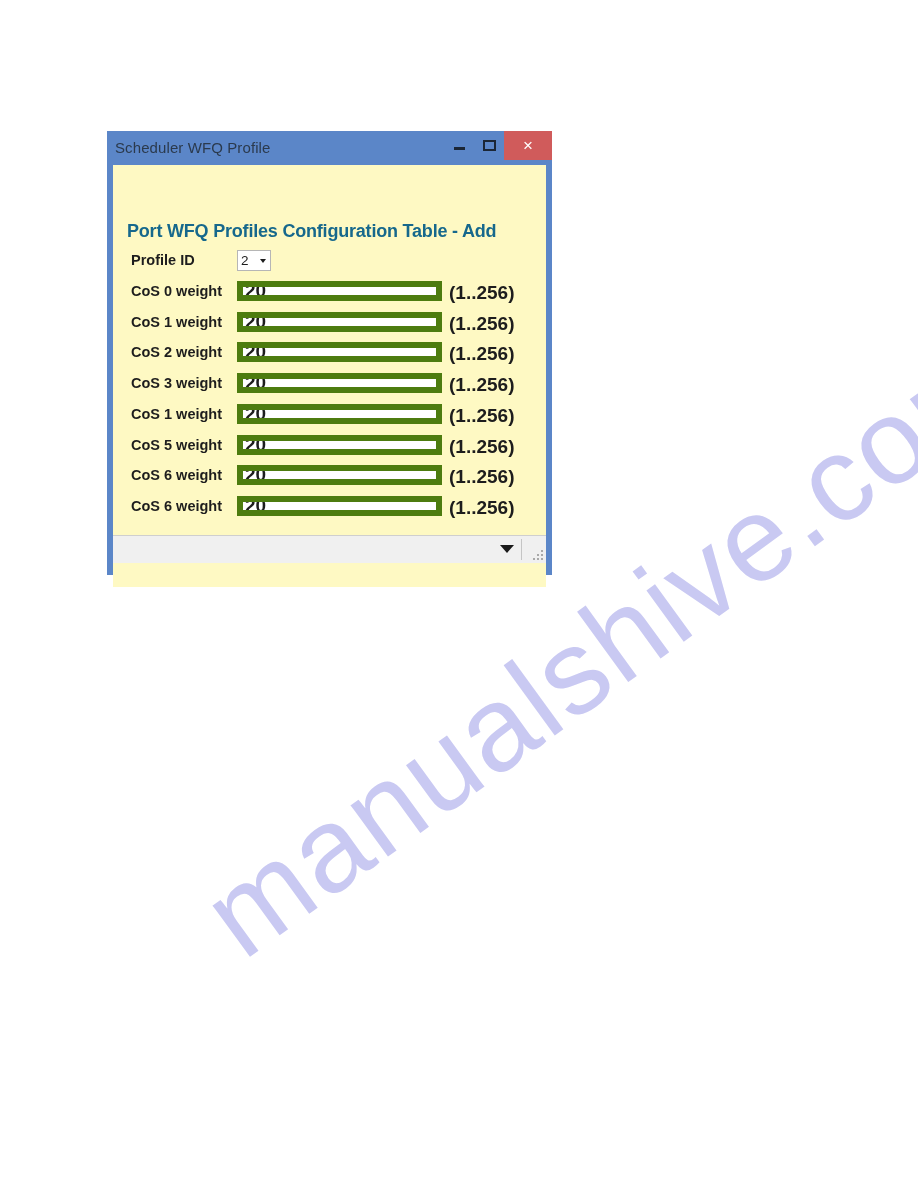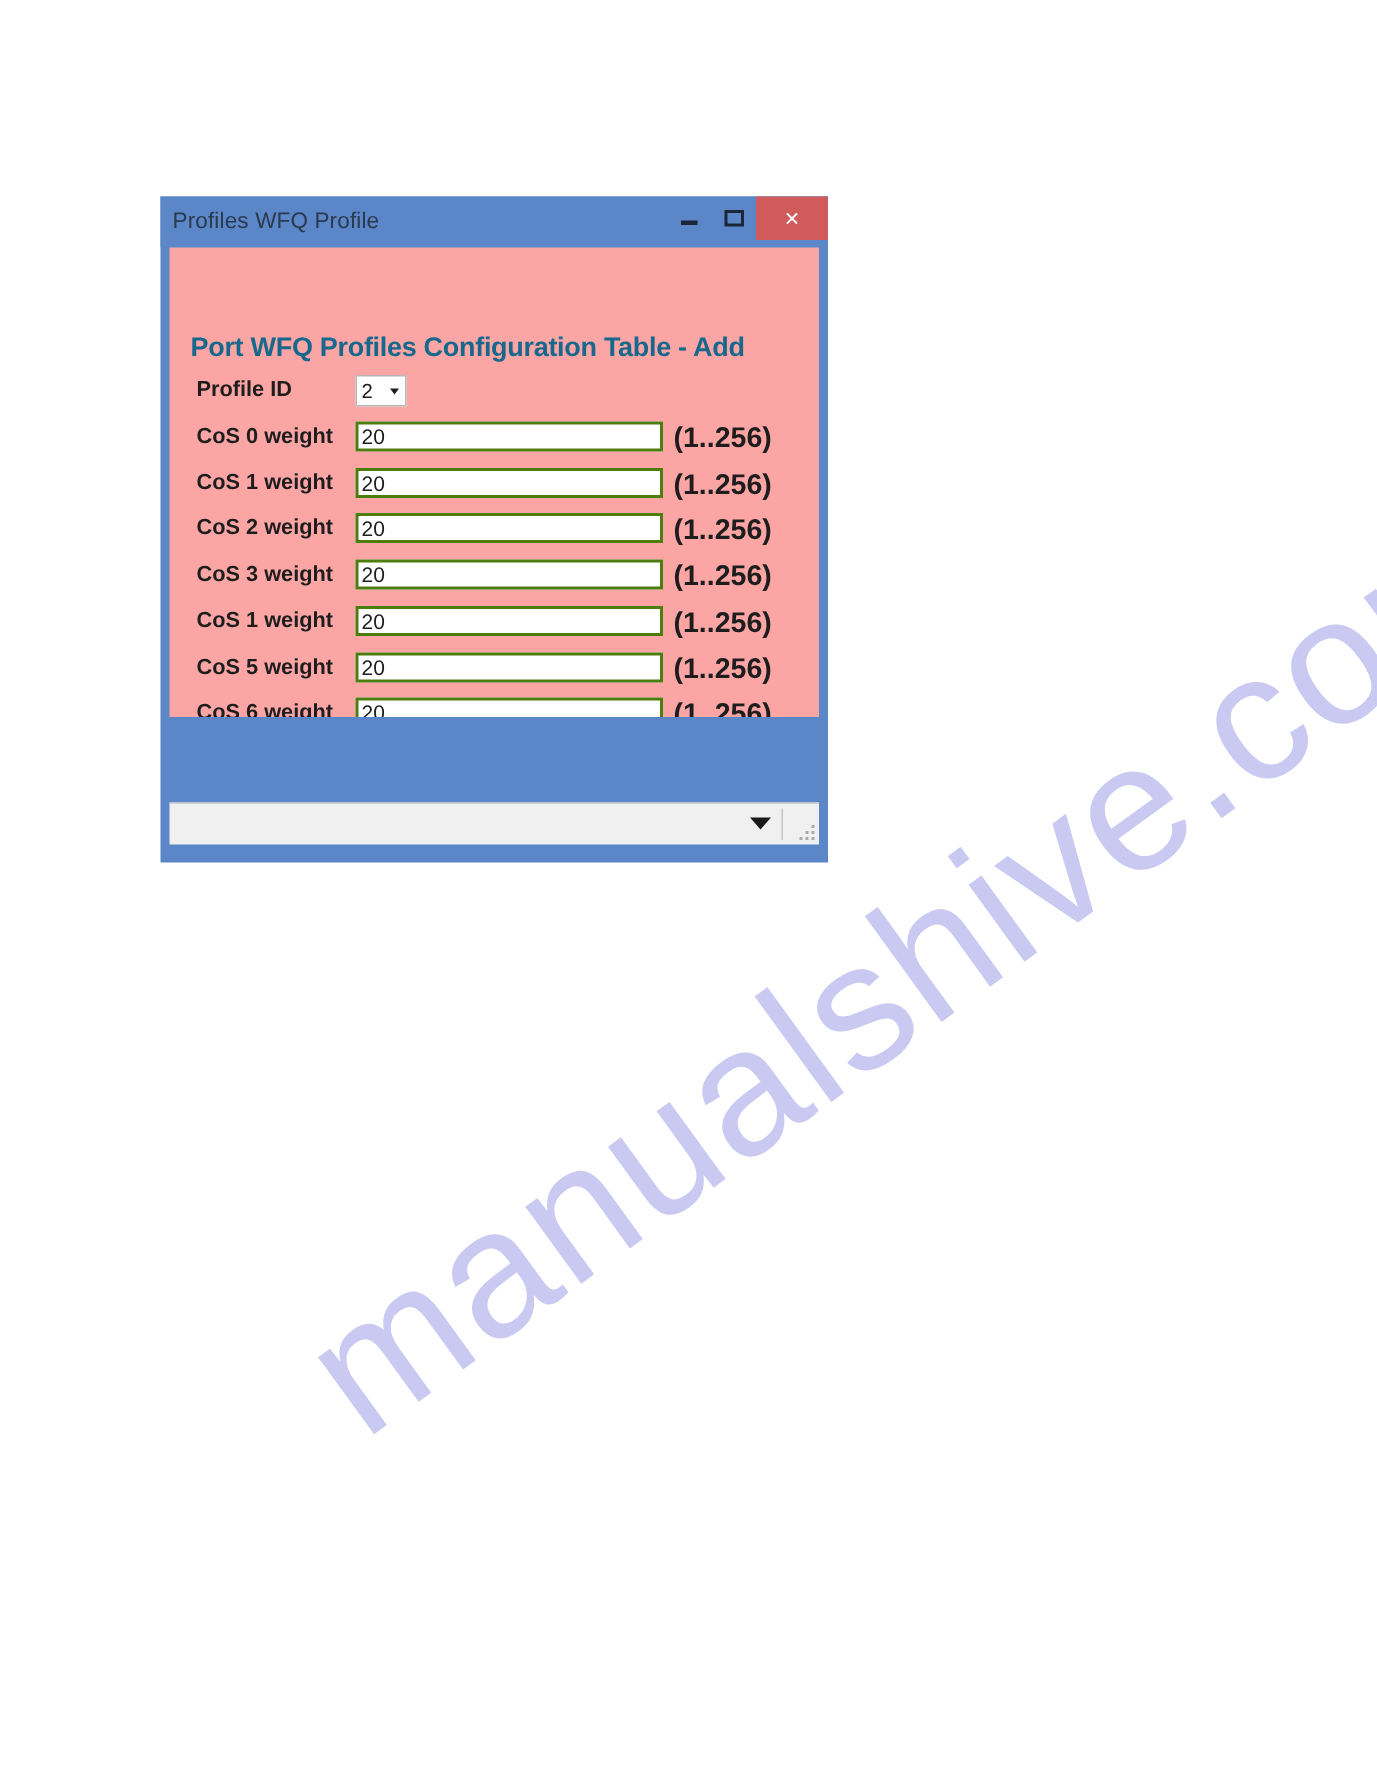--- a/index.html
+++ b/index.html
@@ -121,22 +121,22 @@
     line-height: 17px;
     font-family: "Liberation Sans", sans-serif;
   }
 
   
   #client-area {
     position: absolute;
     left: 6px;
     top: 34px;
     width: 433px;
-    height: 313px;
-    background: #fca5a5;
+    height: 422px;
+    background: #fef9c3;
     box-sizing: border-box;
     overflow: hidden;
   }
 
   #form-heading {
     position: absolute;
     left: 14px;
     top: 56px;
     font-size: 18px;
     font-weight: bold;
@@ -166,27 +166,28 @@
     white-space: nowrap;
   }
   .row-field {
     position: absolute;
     left: 124px;
   }
   .weight-input {
     width: 205px;
     height: 20px;
     box-sizing: border-box;
-    border: 2px solid #4d7c0f;
+    border: 6px solid #4d7c0f;
     background: #ffffff;
-    font-size: 14px;
+    font-size: 19px;
     font-family: "Liberation Sans", sans-serif;
     color: #1d1d1d;
     padding: 0 2px;
     outline: none;
+    font-weight: bold;
   }
   .row-hint {
     position: absolute;
     left: 336px;
     top: 4px;
     font-size: 19px;
     font-weight: bold;
     color: #1d1d1d;
     font-family: "Liberation Sans", sans-serif;
     white-space: nowrap;
@@ -266,21 +267,21 @@
 </head>
 <body>
 
 <div id="watermark-layer">
   <div class="watermark-text" id="watermark-main">manualshive.com</div>
 </div>
 
 <div id="dialog-window">
 
   <div id="title-bar">
-    <div id="window-title">Profiles WFQ Profile</div>
+    <div id="window-title">Scheduler WFQ Profile</div>
 
     <div id="title-bar-controls">
       <div class="tb-btn" id="minimize-button">
         <span class="glyph"></span>
       </div>
       <div class="tb-btn" id="maximize-button">
         <span class="glyph"></span>
       </div>
       <div id="close-button">
         <span class="glyph">×</span>

